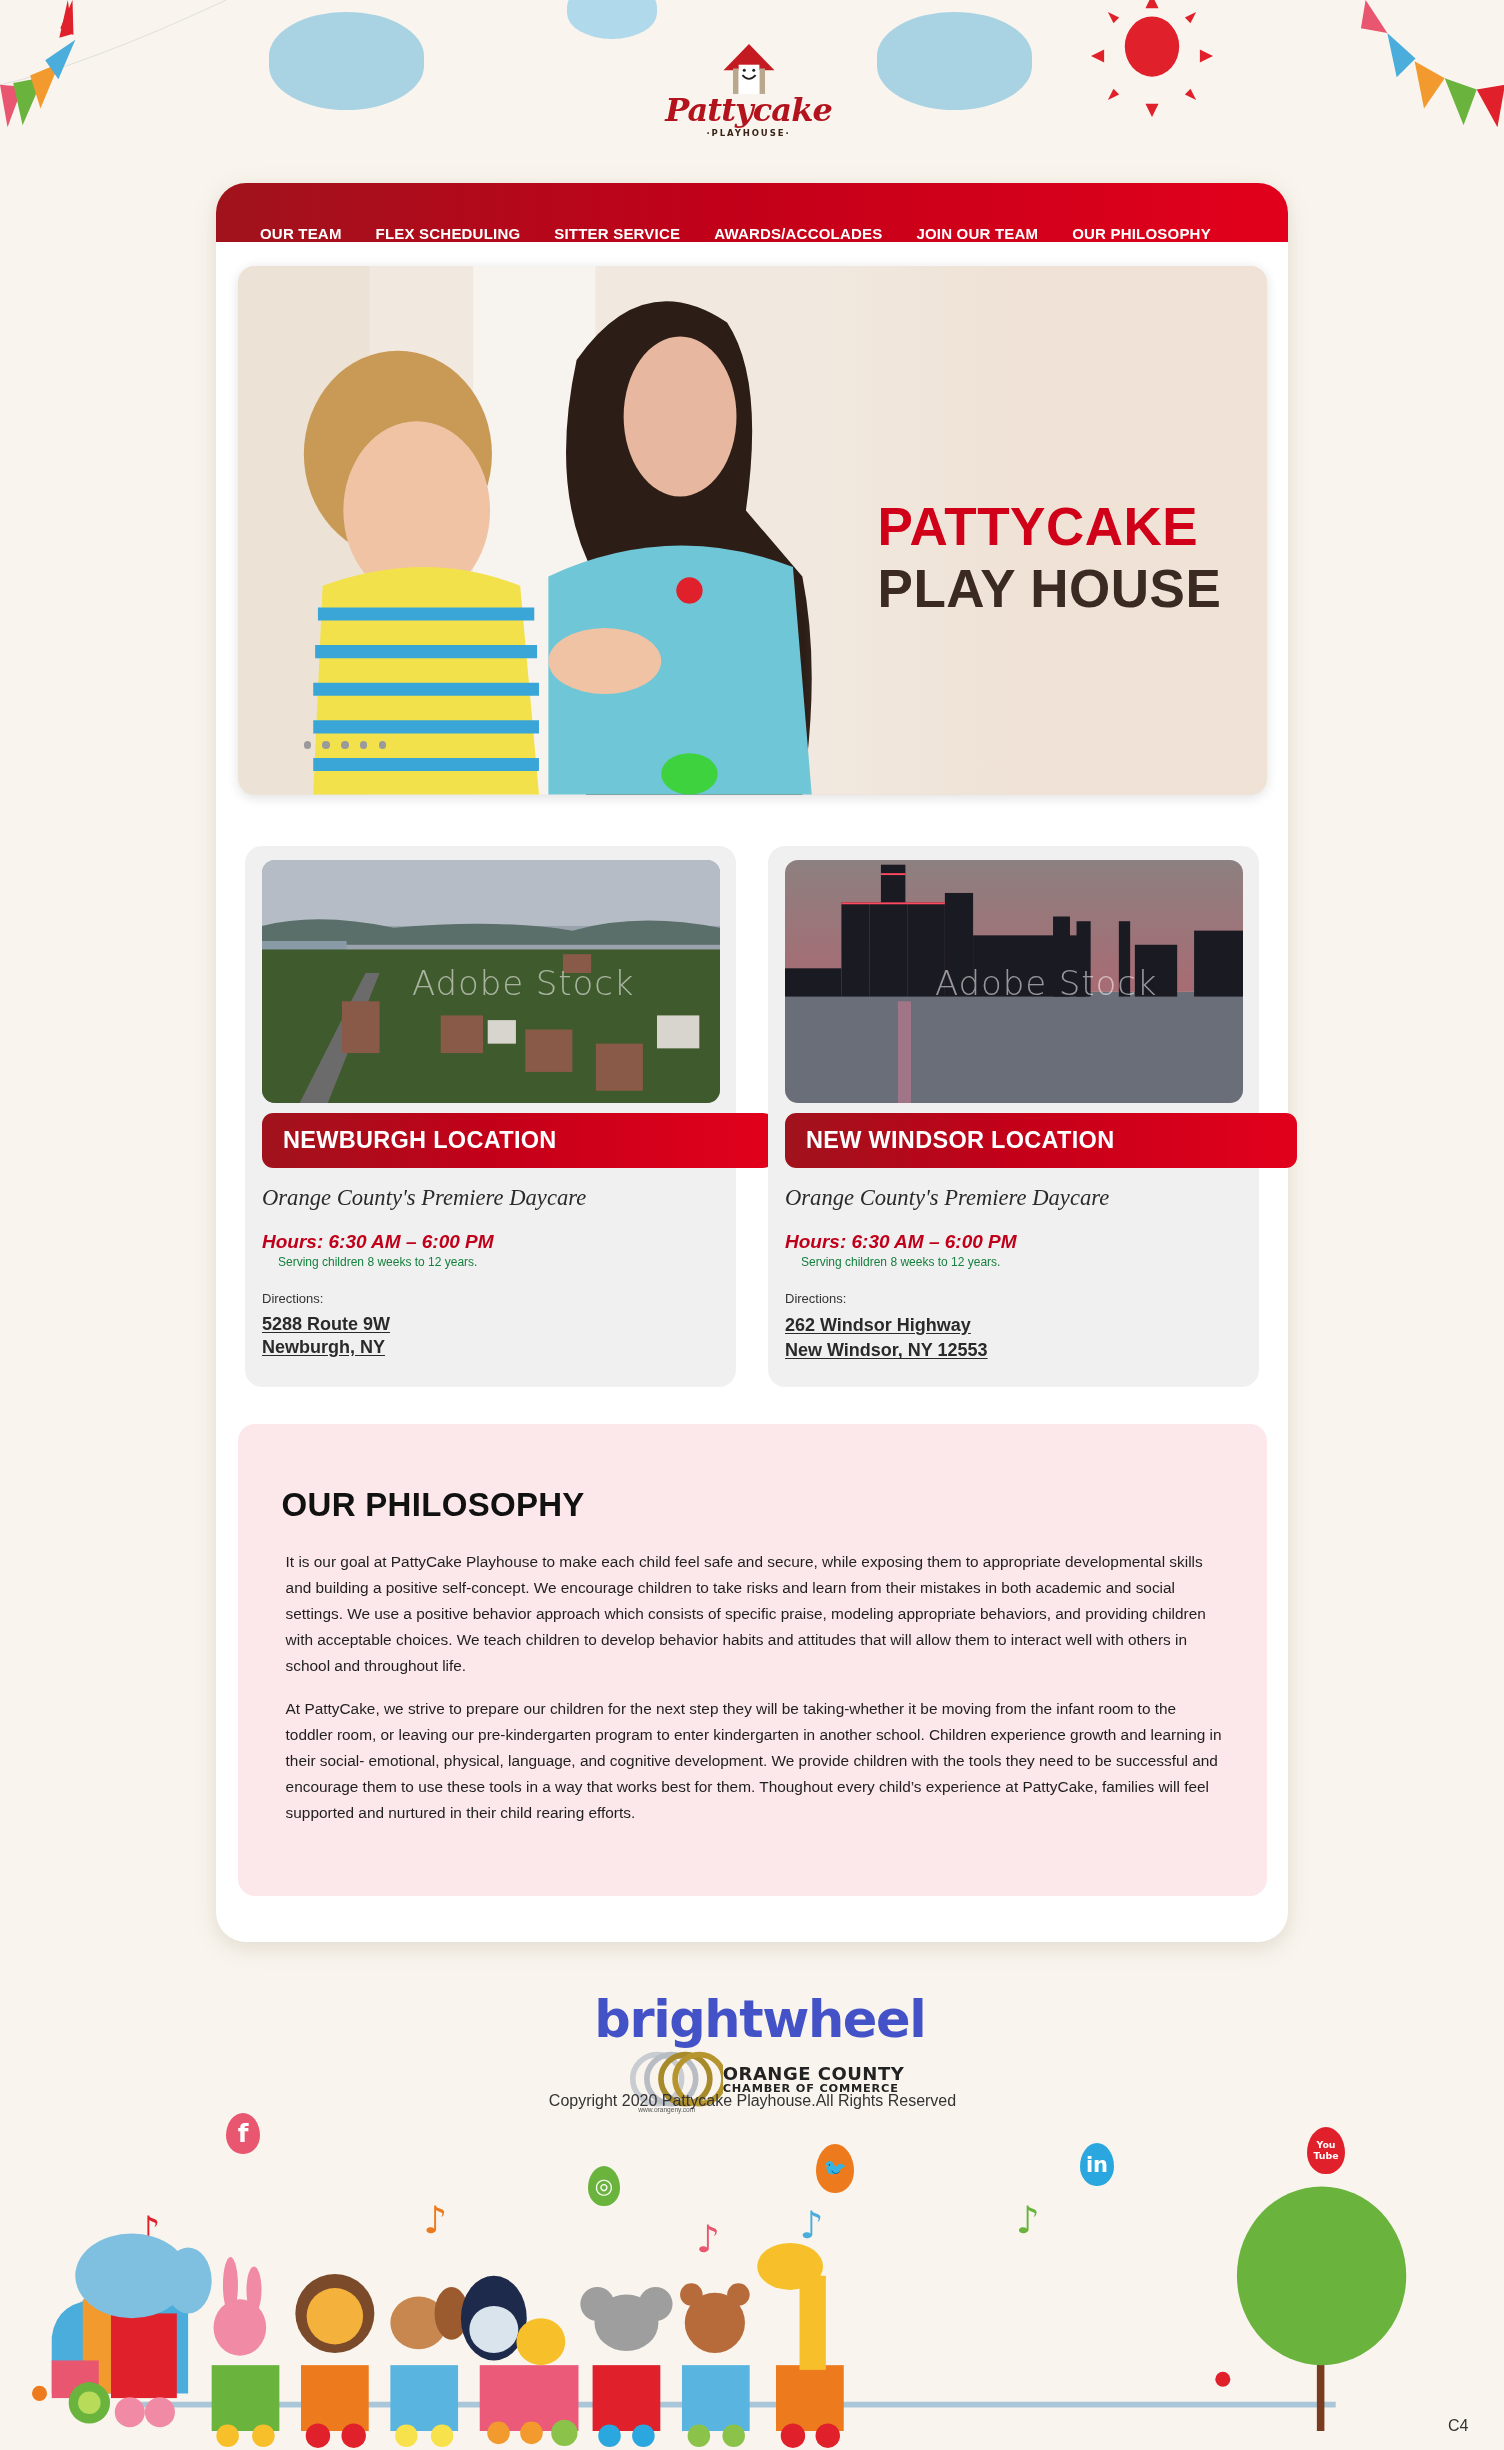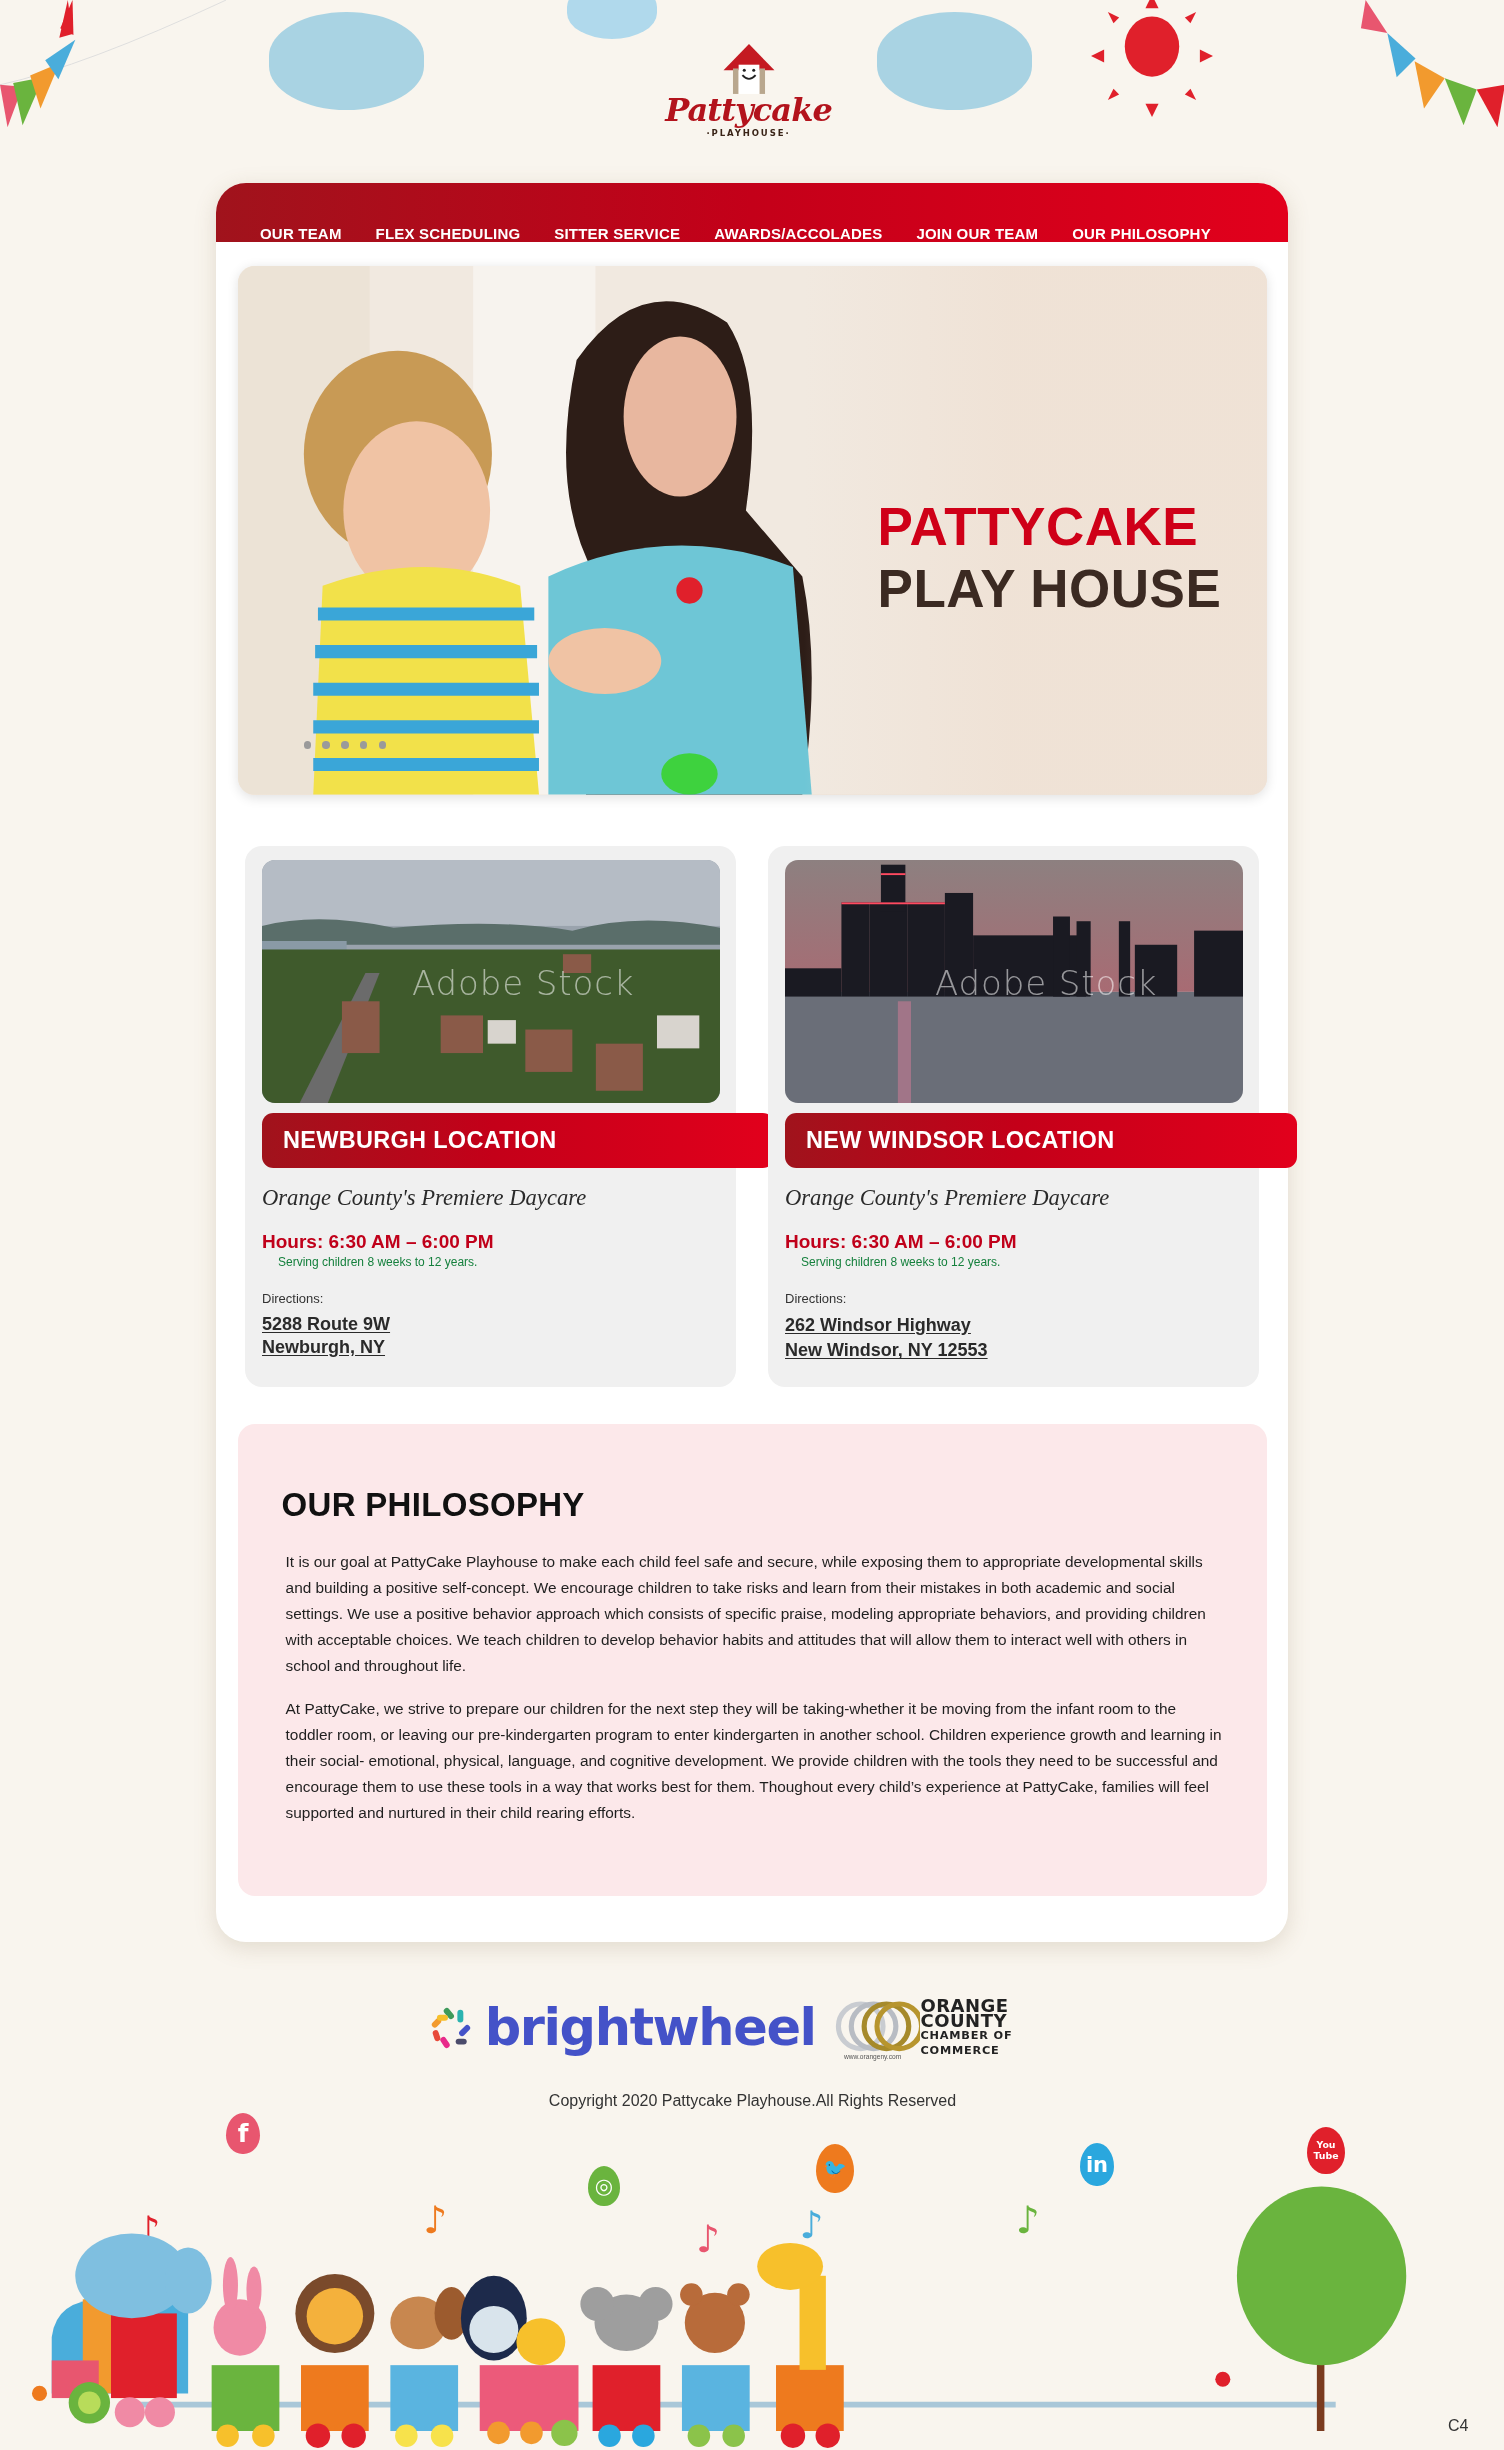--- a/index.html
+++ b/index.html
@@ -88,21 +88,21 @@
     position: absolute; left: 17px; top: 267px; width: 512px; height: 55px;
     border-radius: 11.3px; background: linear-gradient(90deg, #a0131c 0%, #c40019 45%, #e2001c 100%);
     color: #fff; font-weight: bold; font-size: 23.5px; padding-left: 21px; line-height: 55px;
     letter-spacing: 0.3px;
   }
   .loc-tag {
     position: absolute; left: 17px; top: 339px; font-family: "Liberation Serif", serif;
     font-style: italic; font-size: 22.6px; color: #2a2a2a;
   }
   .loc-hours {
-    position: absolute; left: 17px; top: 385px; font-weight: bold; font-size: 19px; color: #c0001a;
+    position: absolute; left: 17px; top: 385px; font-weight: bold; font-size: 19px; color: #c0001a; font-style: italic;
   }
   .loc-serving { position: absolute; left: 33px; top: 409px; font-size: 12px; color: #15803d; }
   .loc-dir-label { position: absolute; left: 17px; top: 445px; font-size: 13px; color: #333; }
   .loc-addr {
     position: absolute; left: 17px; top: 467px; font-weight: bold; font-size: 18px; color: #2a2a2a;
     line-height: 22.6px;
   }
   .loc-card.right .loc-addr { line-height: 25.4px; }
   .loc-addr a { color: #2a2a2a; text-decoration: underline; text-underline-offset: 1.9px; display: block; width: max-content; }
 
@@ -116,21 +116,21 @@
     letter-spacing: 0.3px;
   }
   .phil-body {
     position: absolute; left: 48px; top: 125px; width: 941px; font-size: 15.4px; line-height: 26px; color: #1f1f1f;
   }
   .phil-body p + p { margin-top: 17px; }
 
   
   .partners {
     position: absolute; top: 1992px; left: 428px; width: 658px; height: 71px;
-    display: flex; align-items: center;
+    display: flex; align-items: center; flex-direction: column;
   }
   .bw-mark { width: 56px; height: 56px; position: relative; }
   .bw-word {
     font-family: "DejaVu Sans", sans-serif; font-size: 51px; color: #4452c8; font-weight: bold;
     letter-spacing: -1.4px; margin-left: 5.6px; line-height: 56px;
   }
   .occ { display: flex; align-items: center; margin-left: 19px; position: relative; }
   .occ-rings { width: 94px; height: 66px; position: relative; }
   .occ-text { margin-left: 0px; line-height: 15px; }
   .occ-text .t1 { font-family: "DejaVu Sans", sans-serif; font-weight: bold; font-size: 18px; color: #222; letter-spacing: 0.5px; }

